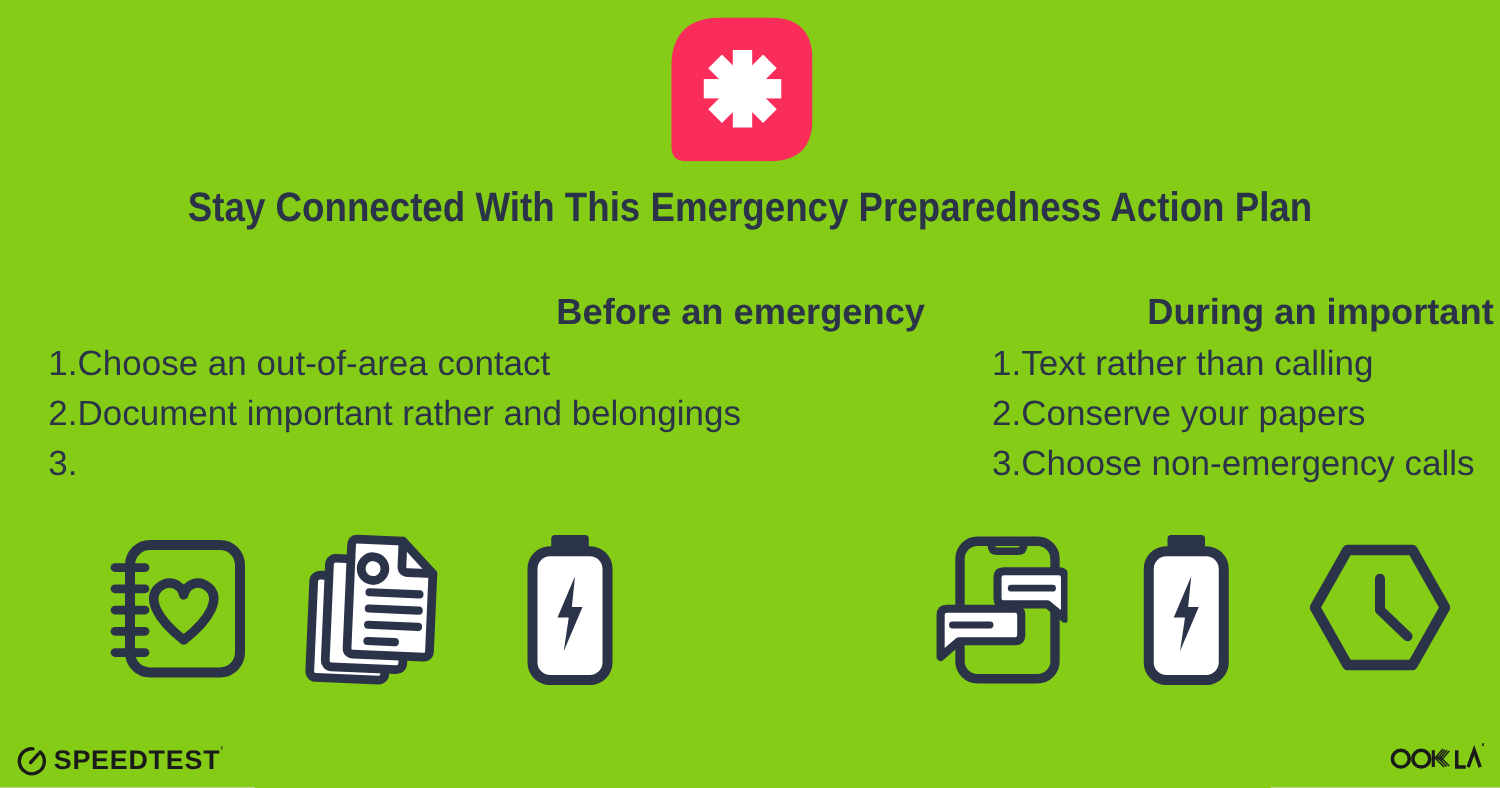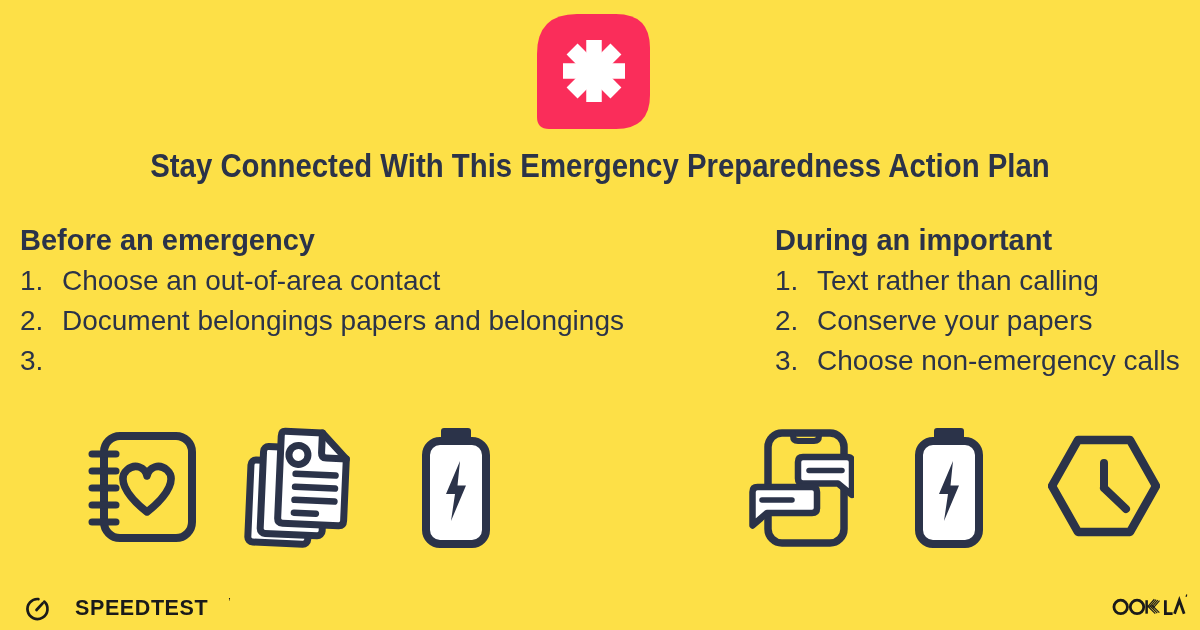--- a/index.html
+++ b/index.html
@@ -1,41 +1,41 @@
 <!DOCTYPE html>
 <html><head>
 <meta charset="utf-8">
 <style>
   html,body{margin:0;padding:0;background:#e9e9e9;}
   .canvas{
-    position:relative;width:1200px;height:630px;background:#fde047;
+    position:relative;width:1200px;height:630px;background:#84cc16;
     font-family:"Liberation Sans",sans-serif;overflow:hidden;margin:0 auto;
   }
   .badge{position:absolute;left:537px;top:14px;width:113px;height:115px;}
   .title{
     position:absolute;left:0;right:0;top:146px;margin:0;text-align:center;
     font-size:33px;font-weight:bold;color:#2B3349;line-height:40px;
     transform:scaleX(0.89);transform-origin:center;white-space:nowrap;
   }
-  .col{position:absolute;top:222px;color:#2B3349;}
+  .col{position:absolute;top:232px;color:#2B3349;text-align:right;}
   .col-left{left:20px;width:720px;}
   .col-right{left:775px;width:420px;}
   .col h2{margin:0;font-size:29px;font-weight:bold;line-height:36px;}
   .col ol{list-style:none;margin:3px 0 0 0;padding:0;font-size:28px;}
   .col li{display:flex;line-height:40px;}
   .col .num{width:42px;flex:0 0 42px;}
   .icon{position:absolute;}
   .ic-notebook{left:88px;top:430px;width:110px;height:114px;}
   .ic-documents{left:244px;top:426px;width:112px;height:124px;}
   .ic-battery1{left:421px;top:428px;width:70px;height:120px;}
   .ic-phone{left:746px;top:428px;width:108px;height:120px;}
   .ic-battery2{left:914px;top:428px;width:70px;height:120px;}
   .ic-clock{left:1048px;top:432px;width:112px;height:108px;}
   .speedtest{
-    position:absolute;left:24px;top:595px;display:flex;align-items:center;gap:24px;
+    position:absolute;left:12px;top:595px;display:flex;align-items:center;gap:4px;
     color:#1a1a1a;
     justify-content:flex-end;
   }
   .speedtest .word{
     font-size:21.5px;font-weight:bold;letter-spacing:0.6px;line-height:27px;
   }
   .speedtest .tm{font-size:11px;align-self:flex-start;margin-top:1px;margin-left:-4px;}
   .ookla{position:absolute;left:1112px;top:593px;width:76px;height:26px;}
   svg{display:block;}
 </style>
@@ -60,21 +60,21 @@
 
   <section class="col col-left">
     <h2>Before an emergency</h2>
     <ol>
       <li>
         <span class="num">1.</span>
         <span class="txt">Choose an out-of-area contact</span>
       </li>
       <li>
         <span class="num">2.</span>
-        <span class="txt">Document belongings papers and belongings</span>
+        <span class="txt">Document important rather and belongings</span>
       </li>
       <li>
         <span class="num">3.</span>
       </li>
     </ol>
   </section>
 
   <section class="col col-right">
     <h2>During an important</h2>
     <ol>

